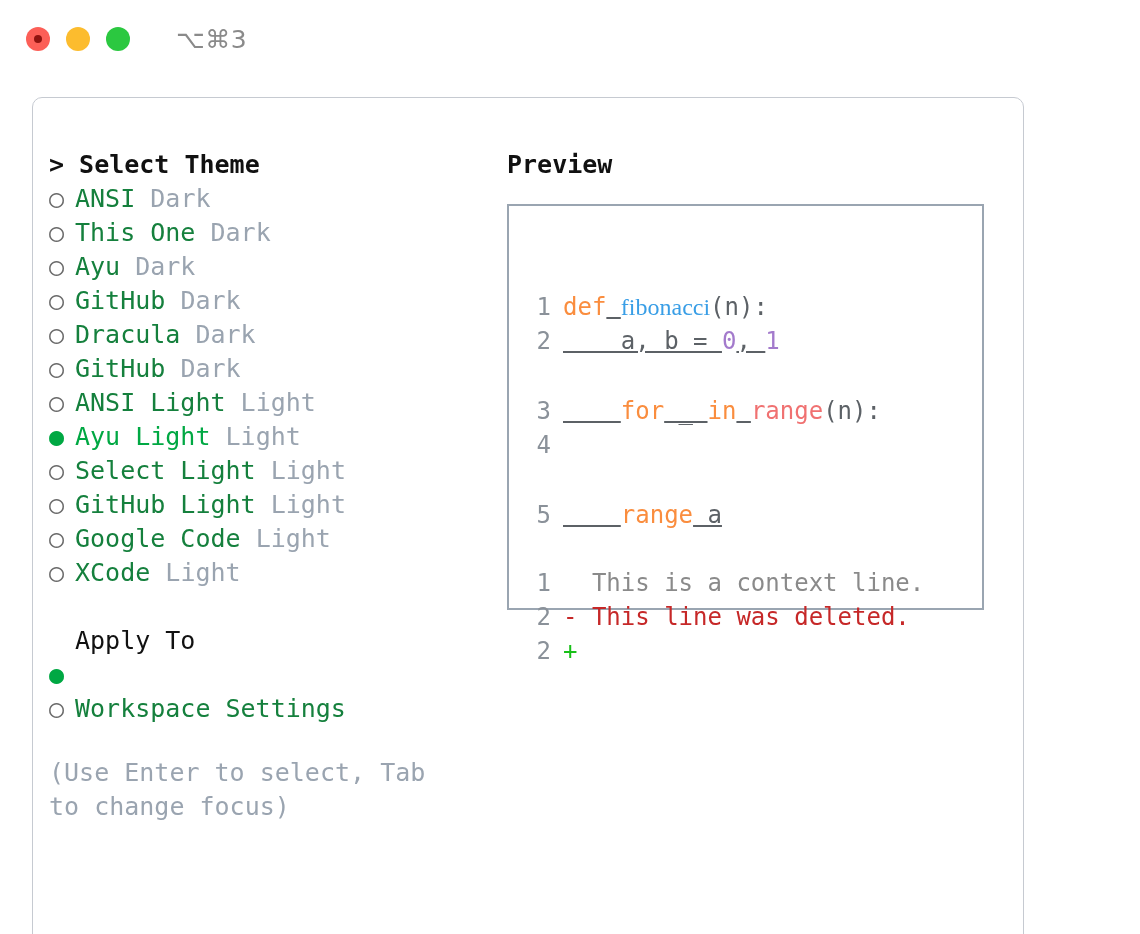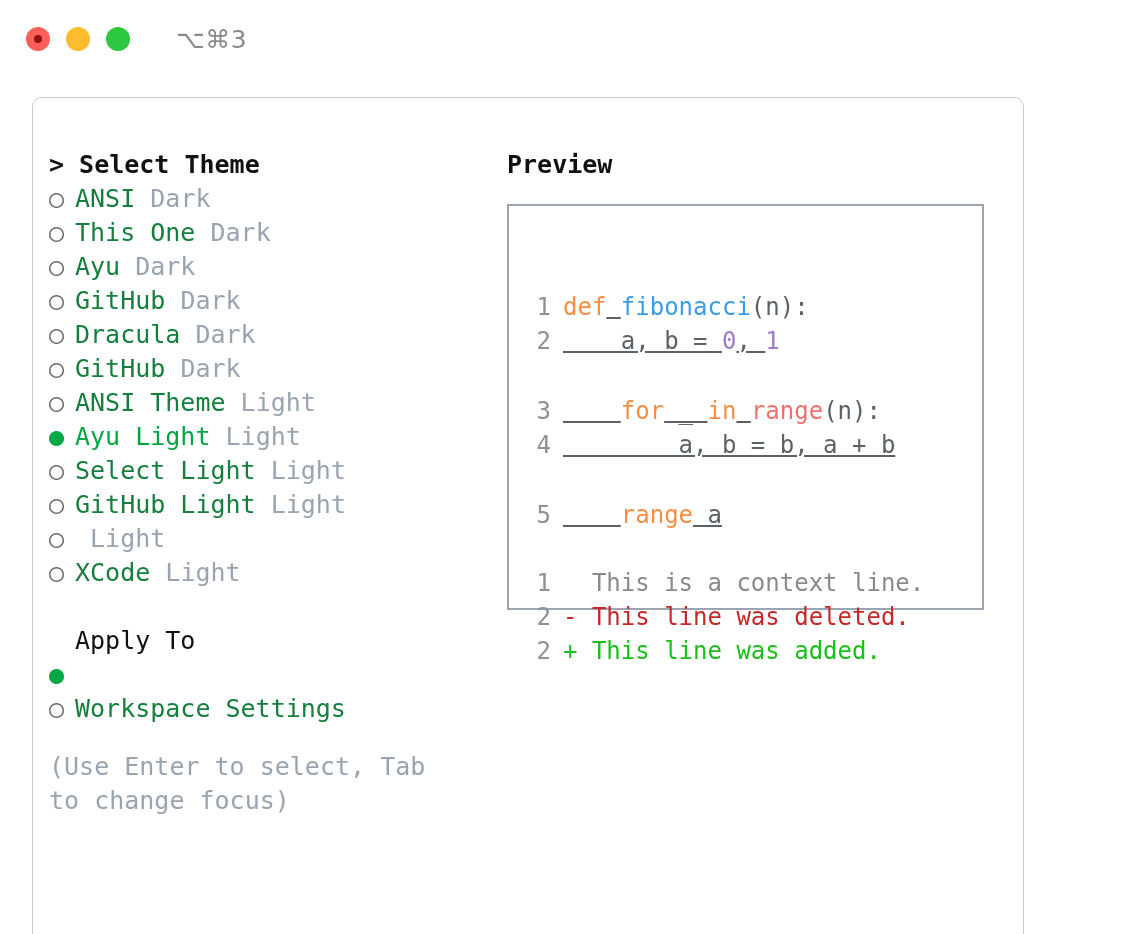--- a/index.html
+++ b/index.html
@@ -132,21 +132,21 @@
     color: #111111;
     line-height: 34px;
     white-space: pre;
     display: flex;
     align-items: flex-end;
   }
 
   .spacer-line { height: 34px; }
 
   #hint-text {
-    margin-top: 24px;
+    margin-top: 30px;
     font-size: 25px;
     line-height: 34px;
     color: #9aa4b0;
     width: 400px;
   }
 
   
   #preview-column {
     flex: 1;
     padding: 50px 0 0 12px;
@@ -175,21 +175,21 @@
     width: 30px;
     flex: 0 0 30px;
     text-align: right;
     color: #8a9199;
     margin-right: 12px;
   }
   .code-blank { height: 34px; }
 
   
   .tok-keyword  { color: #fa8d3e; margin-top: 36px; }
-  .tok-function { color: #399ee6; }
+  .tok-function { color: #399ee6; font-family: Liberation Serif, serif; }
   .tok-number   { color: #a37acc; }
   .tok-builtin  { color: #f07171; }
   .tok-plain    { color: #5c6166; text-decoration: underline; }
   .tok-punct    { color: #5c6166; }
 
   .diff-context { color: #8a8a8a; }
   .diff-removed { color: #c62828; }
   .diff-added   { color: #18c018; }
 </style>
 </head>
@@ -213,25 +213,25 @@
 
         <div class="section-heading">&gt; Select Theme</div>
 
         <div id="theme-list">
             <div class="option-row"><span class="marker unselected">○</span><span class="option-label">ANSI</span><span class="variant-gap"> </span><span class="option-variant">Dark</span></div>
             <div class="option-row"><span class="marker unselected">○</span><span class="option-label">This One</span><span class="variant-gap"> </span><span class="option-variant">Dark</span></div>
             <div class="option-row"><span class="marker unselected">○</span><span class="option-label">Ayu</span><span class="variant-gap"> </span><span class="option-variant">Dark</span></div>
             <div class="option-row"><span class="marker unselected">○</span><span class="option-label">GitHub</span><span class="variant-gap"> </span><span class="option-variant">Dark</span></div>
             <div class="option-row"><span class="marker unselected">○</span><span class="option-label">Dracula</span><span class="variant-gap"> </span><span class="option-variant">Dark</span></div>
             <div class="option-row"><span class="marker unselected">○</span><span class="option-label">GitHub</span><span class="variant-gap"> </span><span class="option-variant">Dark</span></div>
-            <div class="option-row"><span class="marker unselected">○</span><span class="option-label">ANSI Theme</span><span class="variant-gap"> </span><span class="option-variant">Light</span></div>
+            <div class="option-row"><span class="marker unselected">○</span><span class="option-label">ANSI Light</span><span class="variant-gap"> </span><span class="option-variant">Light</span></div>
             <div class="option-row"><span class="marker selected">●</span><span class="option-label active">Ayu Light</span><span class="variant-gap"> </span><span class="option-variant">Light</span></div>
             <div class="option-row"><span class="marker unselected">○</span><span class="option-label">Select Light</span><span class="variant-gap"> </span><span class="option-variant">Light</span></div>
             <div class="option-row"><span class="marker unselected">○</span><span class="option-label">GitHub Light</span><span class="variant-gap"> </span><span class="option-variant">Light</span></div>
-            <div class="option-row"><span class="marker unselected">○</span><span class="variant-gap"> </span><span class="option-variant">Light</span></div>
+            <div class="option-row"><span class="marker unselected">○</span><span class="option-label">Google Code</span><span class="variant-gap"> </span><span class="option-variant">Light</span></div>
             <div class="option-row"><span class="marker unselected">○</span><span class="option-label">XCode</span><span class="variant-gap"> </span><span class="option-variant">Light</span></div>
           </div>
 
         <div class="spacer-line"></div>
 
         <div class="group-heading">
           <span class="marker blank">○</span>
           <span>Apply To</span>
         </div>
 
@@ -245,27 +245,27 @@
 
       <div id="preview-column">
 
         <div class="section-heading">Preview</div>
 
         <div id="preview-box">
           <div id="code-block">
               <div class="code-line"><span class="lineno">1</span><span class="tok-keyword">def</span><span class="tok-plain"> </span><span class="tok-function">fibonacci</span><span class="tok-punct">(n):</span></div>
               <div class="code-line"><span class="lineno">2</span><span class="tok-plain">    a, b = </span><span class="tok-number">0</span><span class="tok-plain">, </span><span class="tok-number">1</span></div>
               <div class="code-line"><span class="lineno">3</span><span class="tok-plain">    </span><span class="tok-keyword">for</span><span class="tok-plain"> _ </span><span class="tok-keyword">in</span><span class="tok-plain"> </span><span class="tok-builtin">range</span><span class="tok-punct">(n):</span></div>
-              <div class="code-line"><span class="lineno">4</span><span class="tok-plain">        a, b = b, a + b</span></div>
+              <div class="code-line"><span class="lineno">4</span></div>
               <div class="code-line"><span class="lineno">5</span><span class="tok-plain">    </span><span class="tok-keyword">range</span><span class="tok-plain"> a</span></div>
             </div>
           <div class="code-blank"></div>
           <div id="diff-block">
               <div class="code-line"><span class="lineno">1</span><span class="diff-context"> </span><span class="diff-context"> This is a context line.</span></div>
               <div class="code-line"><span class="lineno">2</span><span class="diff-removed">-</span><span class="diff-removed"> This line was deleted.</span></div>
-              <div class="code-line"><span class="lineno">2</span><span class="diff-added">+</span><span class="diff-added"> This line was added.</span></div>
+              <div class="code-line"><span class="lineno">2</span><span class="diff-added">+</span></div>
             </div>
         </div>
       </div>
 
     </div>
   </div>
 </div>
 
 </body></html>

